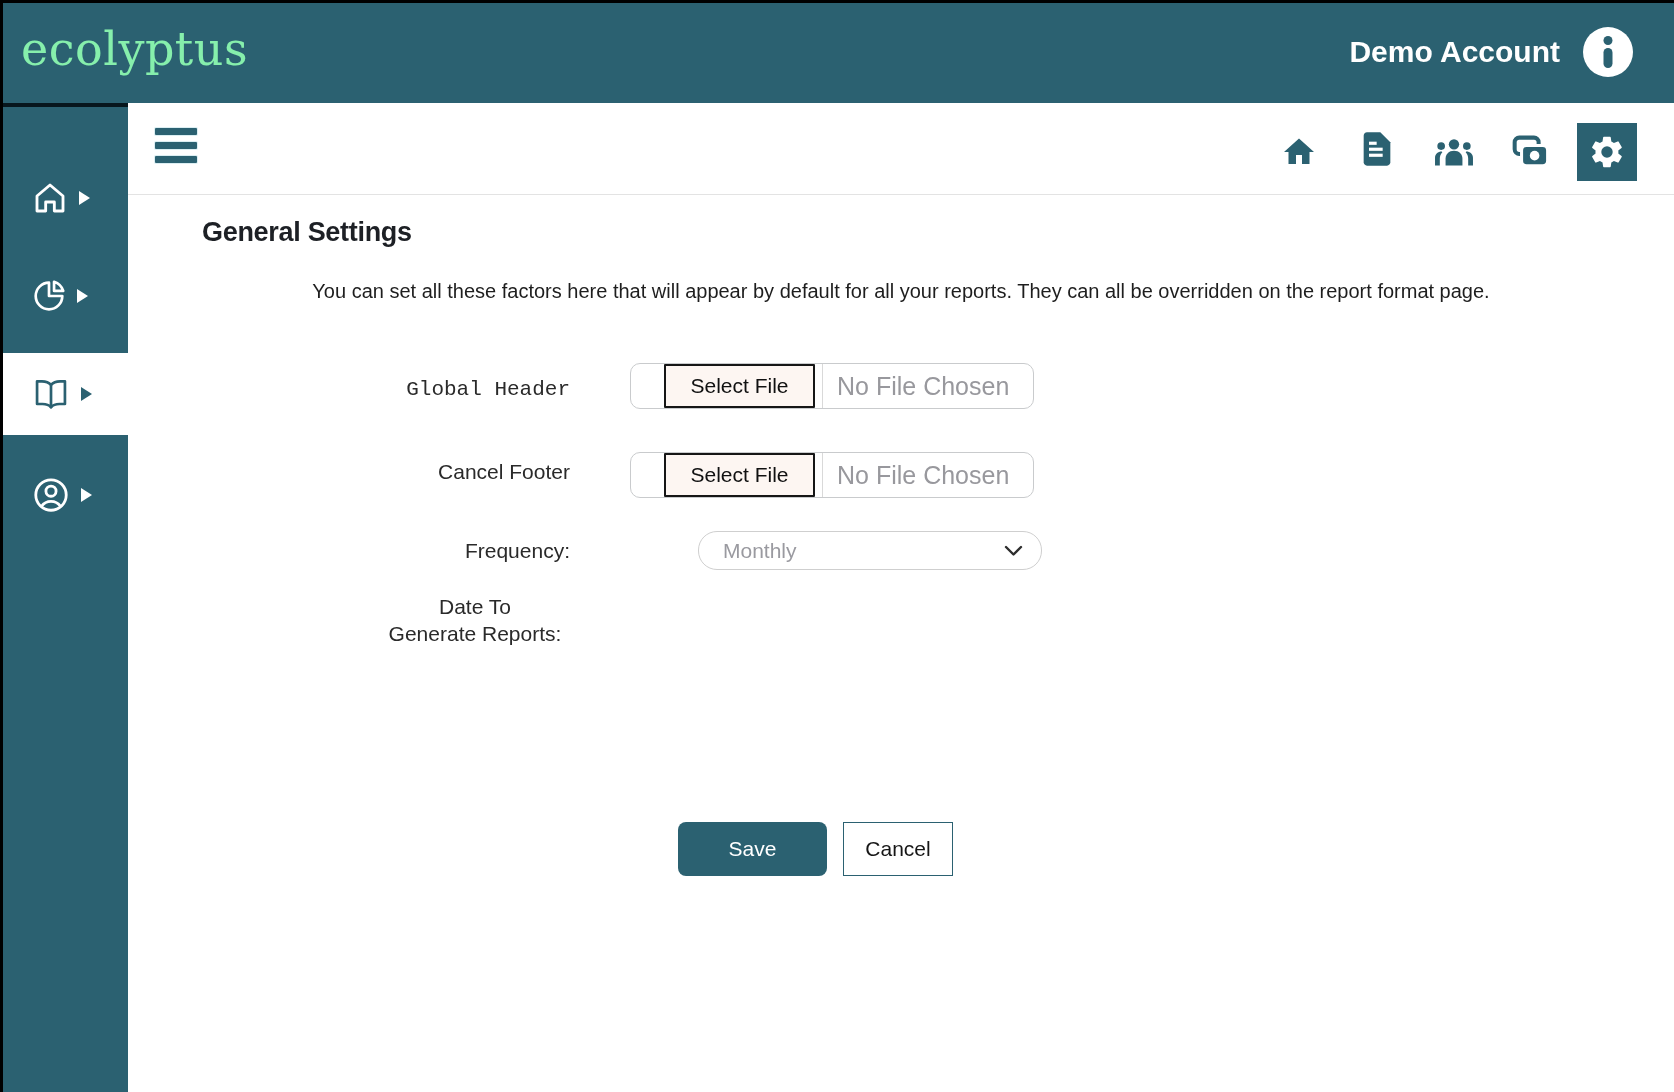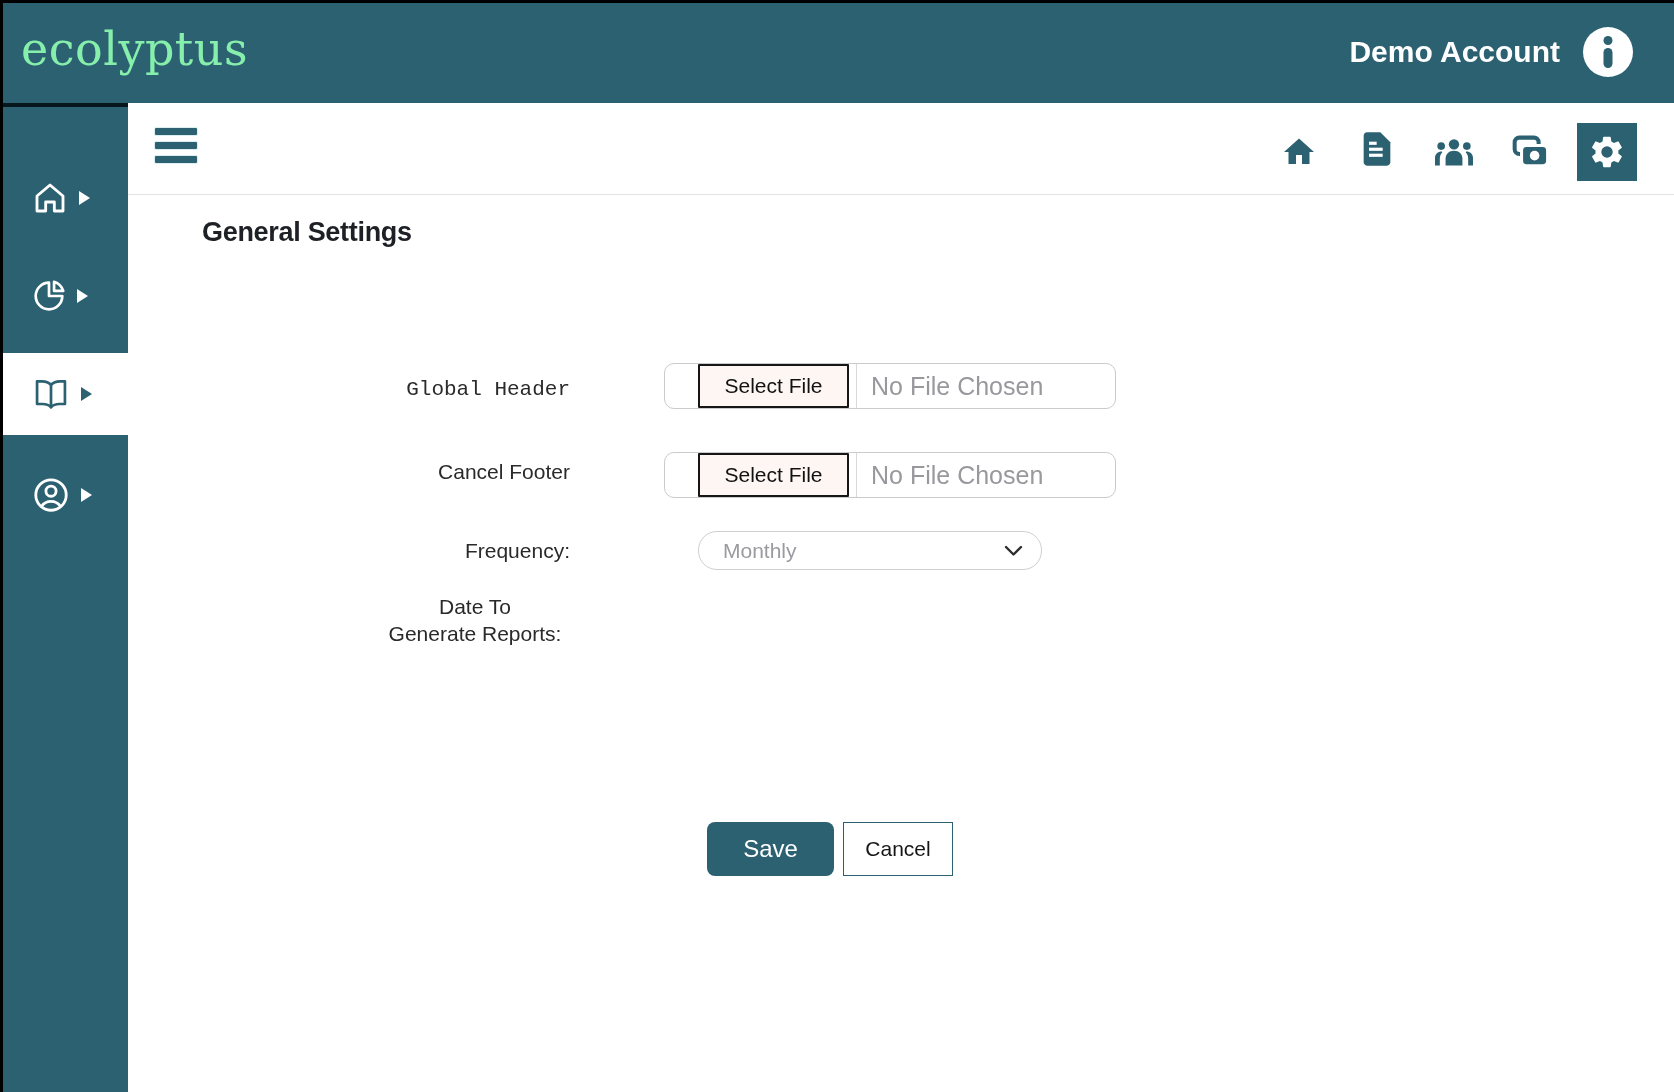--- a/index.html
+++ b/index.html
@@ -51,40 +51,40 @@
   .page-title{position:absolute;left:74px;top:22px;font-size:27px;font-weight:700;
               letter-spacing:-.3px;color:#1d2025;margin:0;}
   .page-desc{position:absolute;left:0;right:0;top:85px;text-align:center;font-size:20px;
              color:#1e1e1e;margin:0;}
 
   .f-label{position:absolute;left:252px;width:190px;text-align:right;font-size:21px;
            color:#2a2a2a;line-height:27px;}
   .lab-gh{top:181px;font-family:Liberation Mono, monospace;} .lab-gf{top:263px;} .lab-fr{top:342px;}
   .lab-dt{top:398px;text-align:center;width:190px;}
 
-  .file-ctrl{position:absolute;left:536px;width:452px;height:46px;border:1px solid #c9cbcd;
+  .file-ctrl{position:absolute;left:502px;width:404px;height:46px;border:1px solid #c9cbcd;
              border-radius:10px;background:#fff;box-sizing:border-box;}
   .fc-1{top:168px;} .fc-2{top:257px;}
   .file-btn{position:absolute;left:33px;top:0px;height:44px;width:151px;background:#fdf6f2;
             border:2px solid #161616;border-radius:1px;box-sizing:border-box;
             font-size:21px;color:#111;display:flex;align-items:center;justify-content:center;cursor:pointer;}
   .file-sep{position:absolute;left:191px;top:0;bottom:0;width:1px;background:#d9d9d9;}
   .file-name{position:absolute;left:206px;top:0;height:44px;display:flex;align-items:center;
              font-size:25px;color:#98989d;}
 
   .dd{position:absolute;left:570px;width:344px;height:39px;border:1px solid #cfcfcf;
       border-radius:19px;background:#fff;box-sizing:border-box;cursor:pointer;
       display:flex;align-items:center;padding:0 18px 0 24px;}
   .dd-fr{top:336px;} .dd-dt{top:411px;}
   .dd .dd-val{font-size:21px;color:#9a9aa0;flex:1;}
   .dd svg{flex:0 0 auto;}
 
-  .btn-save{position:absolute;left:550px;top:627px;width:127px;height:54px;background:#2b6171;
-            border:none;border-radius:8px;color:#ffffff;font-size:24px;
-            font-family:"Liberation Sans",sans-serif;cursor:pointer;margin-left:29px;}
+  .btn-save{position:absolute;left:550px;top:627px;width:149px;height:54px;background:#2b6171;
+            border:none;border-radius:8px;color:#ffffff;font-size:21px;
+            font-family:"Liberation Sans",sans-serif;cursor:pointer;}
   .btn-cancel{position:absolute;left:715px;top:627px;width:110px;height:54px;background:#ffffff;
               border:1px solid #2b6171;border-radius:0;color:#161616;font-size:21px;
               font-family:"Liberation Sans",sans-serif;cursor:pointer;}
 </style>
 </head>
 <body>
 
 <div id="app">
   <div class="edge-top"></div>
   <div class="edge-left"></div>
@@ -168,20 +168,21 @@
     </div>
     <div class="tool-ic ti-gear">
       <svg width="38" height="38" viewBox="0 0 24 24" fill="#ffffff">
         <path d="M19.14 12.94c.04-.3.06-.61.06-.94s-.02-.64-.07-.94l2.03-1.58a.5.5 0 0 0 .12-.64l-1.92-3.32a.5.5 0 0 0-.61-.22l-2.39.96a7.3 7.3 0 0 0-1.62-.94l-.36-2.54a.5.5 0 0 0-.5-.42h-3.84a.5.5 0 0 0-.5.42l-.36 2.54c-.59.24-1.13.57-1.62.94l-2.39-.96a.5.5 0 0 0-.61.22L2.64 8.84a.5.5 0 0 0 .12.64l2.03 1.58c-.05.3-.07.63-.07.94s.02.64.07.94l-2.03 1.58a.5.5 0 0 0-.12.64l1.92 3.32c.14.24.42.34.61.22l2.39-.96c.5.38 1.03.7 1.62.94l.36 2.54c.04.24.25.42.5.42h3.84c.25 0 .46-.18.5-.42l.36-2.54c.59-.24 1.13-.56 1.62-.94l2.39.96c.23.09.47 0 .61-.22l1.92-3.32a.5.5 0 0 0-.12-.64l-2.03-1.58zM12 15.6a3.6 3.6 0 1 1 0-7.2 3.6 3.6 0 0 1 0 7.2z"></path>
       </svg>
     </div>
   </div>
 
   <main class="main">
     <h1 class="page-title">General Settings</h1>
+    <p class="page-desc">You can set all these factors here that will appear by default for all your reports. They can all be overridden  on the report format page.</p>
 
     <div class="f-label lab-gh">Global Header</div>
     <div class="file-ctrl fc-1">
       <div class="file-btn">Select File</div>
       <div class="file-sep"></div>
       <div class="file-name">No File Chosen</div>
     </div>
 
     <div class="f-label lab-gf">Cancel Footer</div>
     <div class="file-ctrl fc-2">

